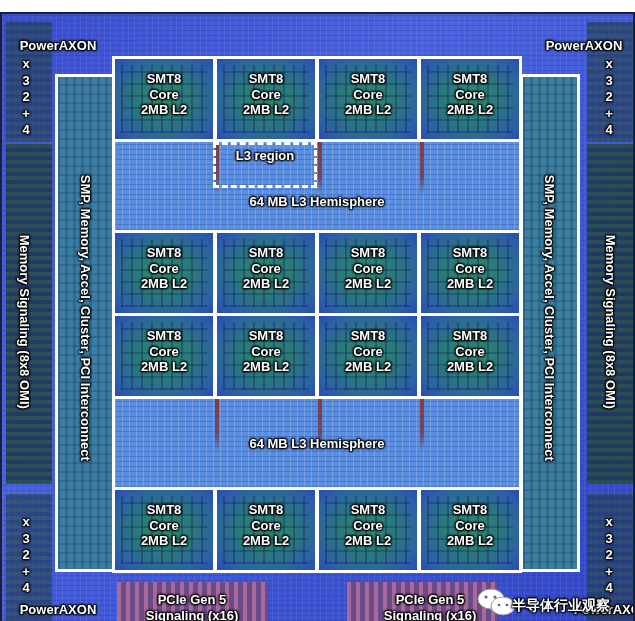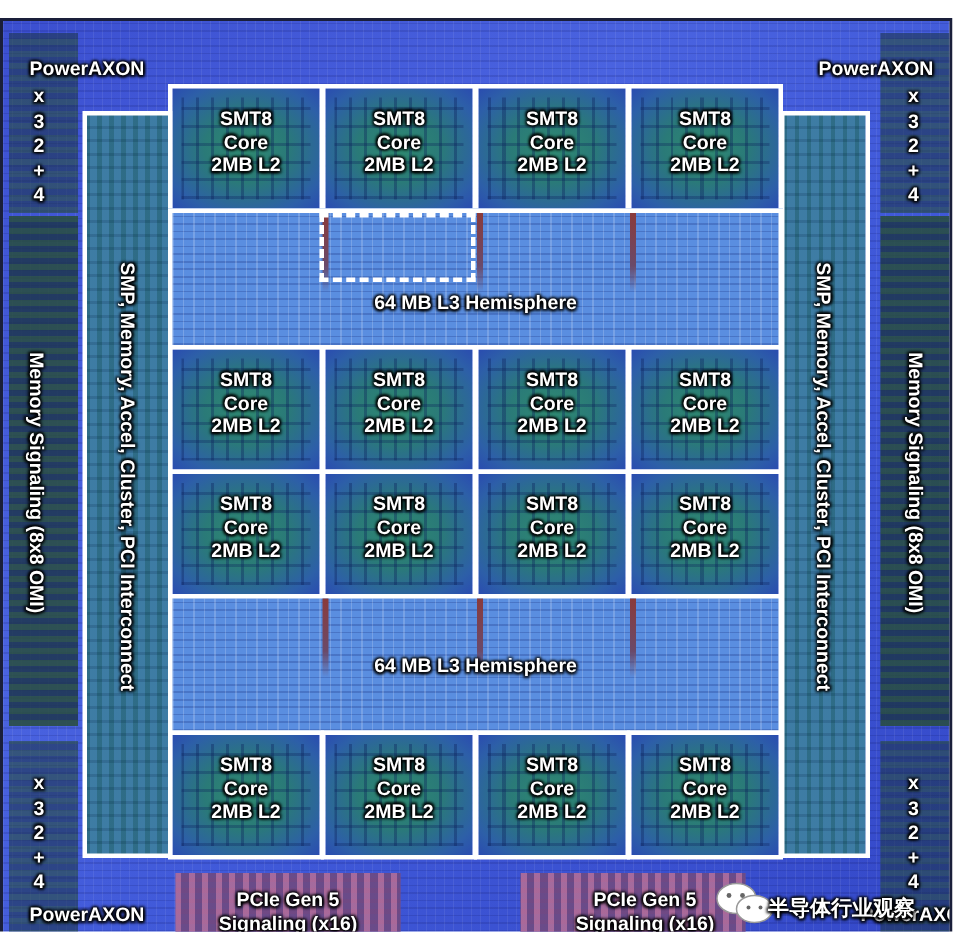--- a/index.html
+++ b/index.html
@@ -216,20 +216,21 @@
       <div>Core</div>
       <div>2MB L2</div>
     </div>
   <div class="txt" style="left:416px;top:488px;width:104px;font-size:13px;">
       <div>SMT8</div>
       <div>Core</div>
       <div>2MB L2</div>
     </div>
 
   <div class="txt" style="left:211px;top:134px;width:104px;font-size:13px;">
+    <div>L3 region</div>
   </div>
   <div class="txt" style="left:200px;top:180px;width:230px;font-size:13px;">64 MB L3 Hemisphere</div>
   <div class="txt" style="left:200px;top:422px;width:230px;font-size:13px;">64 MB L3 Hemisphere</div>
 
   <div class="txt" style="left:120px;top:578px;width:140px;font-size:13px;">
     <div>PCIe Gen 5</div>
     <div>Signaling (x16)</div>
   </div>
   <div class="txt" style="left:358px;top:578px;width:140px;font-size:13px;">
     <div>PCIe Gen 5</div>

